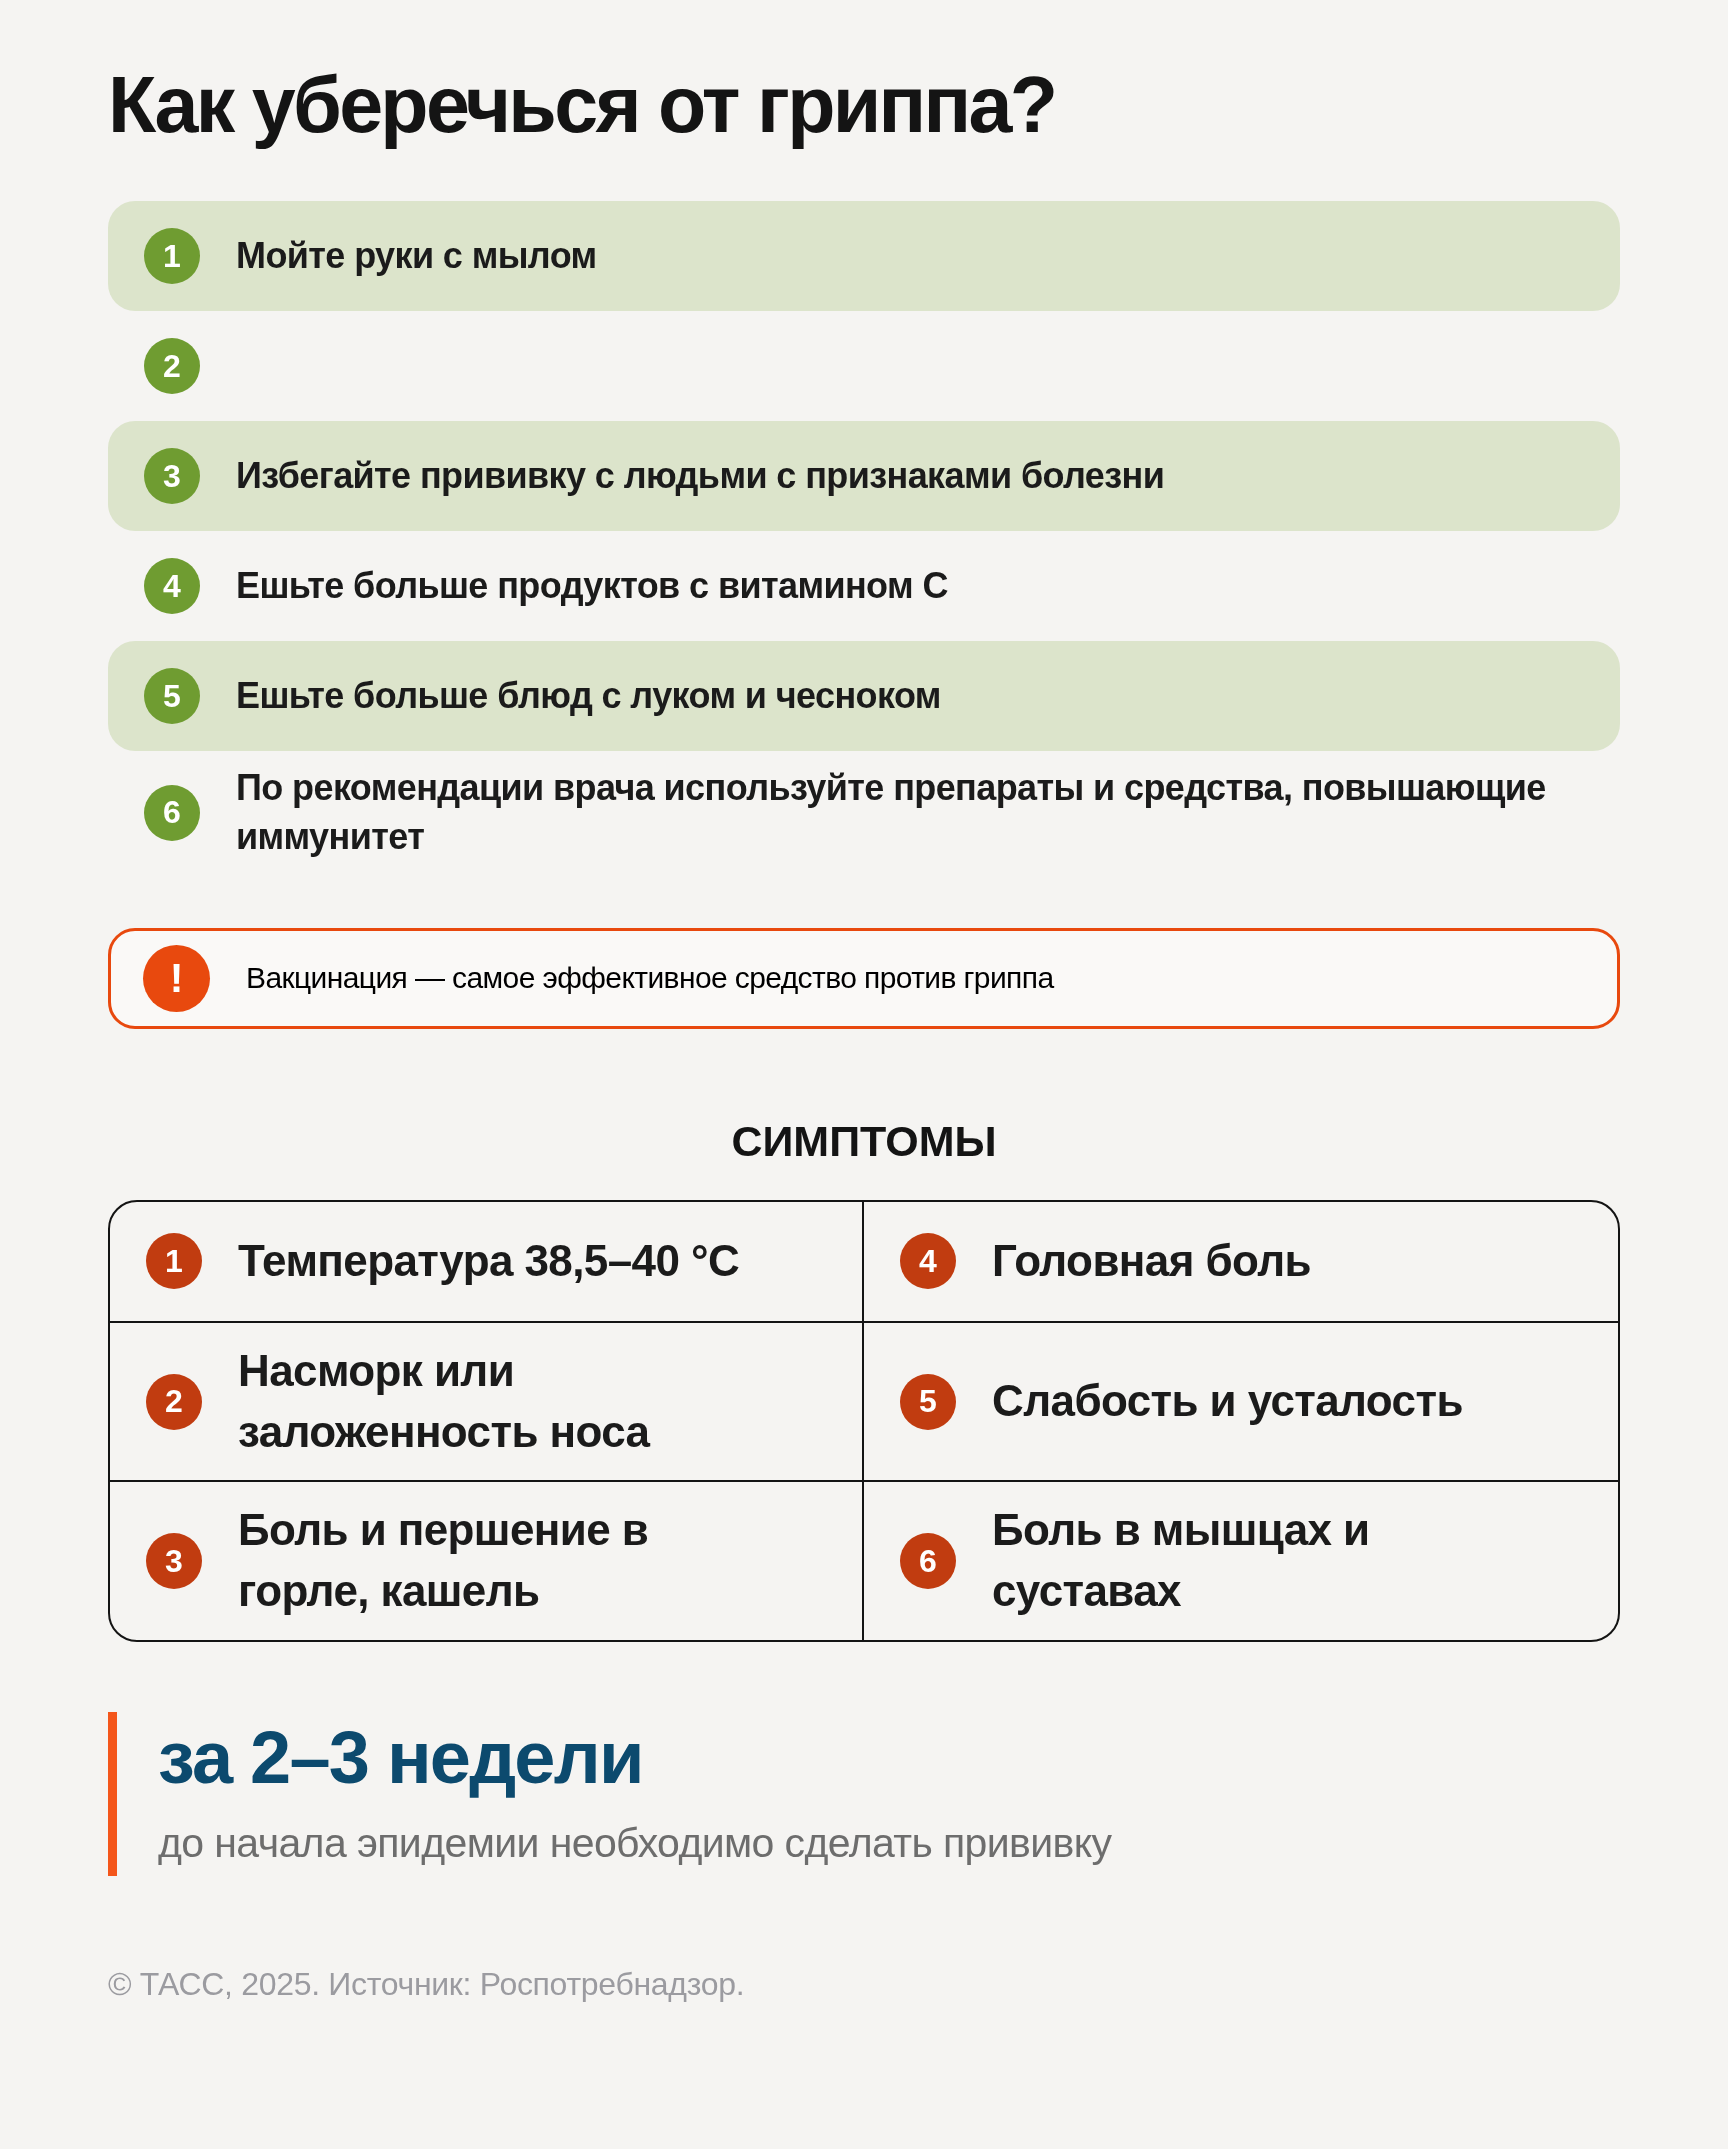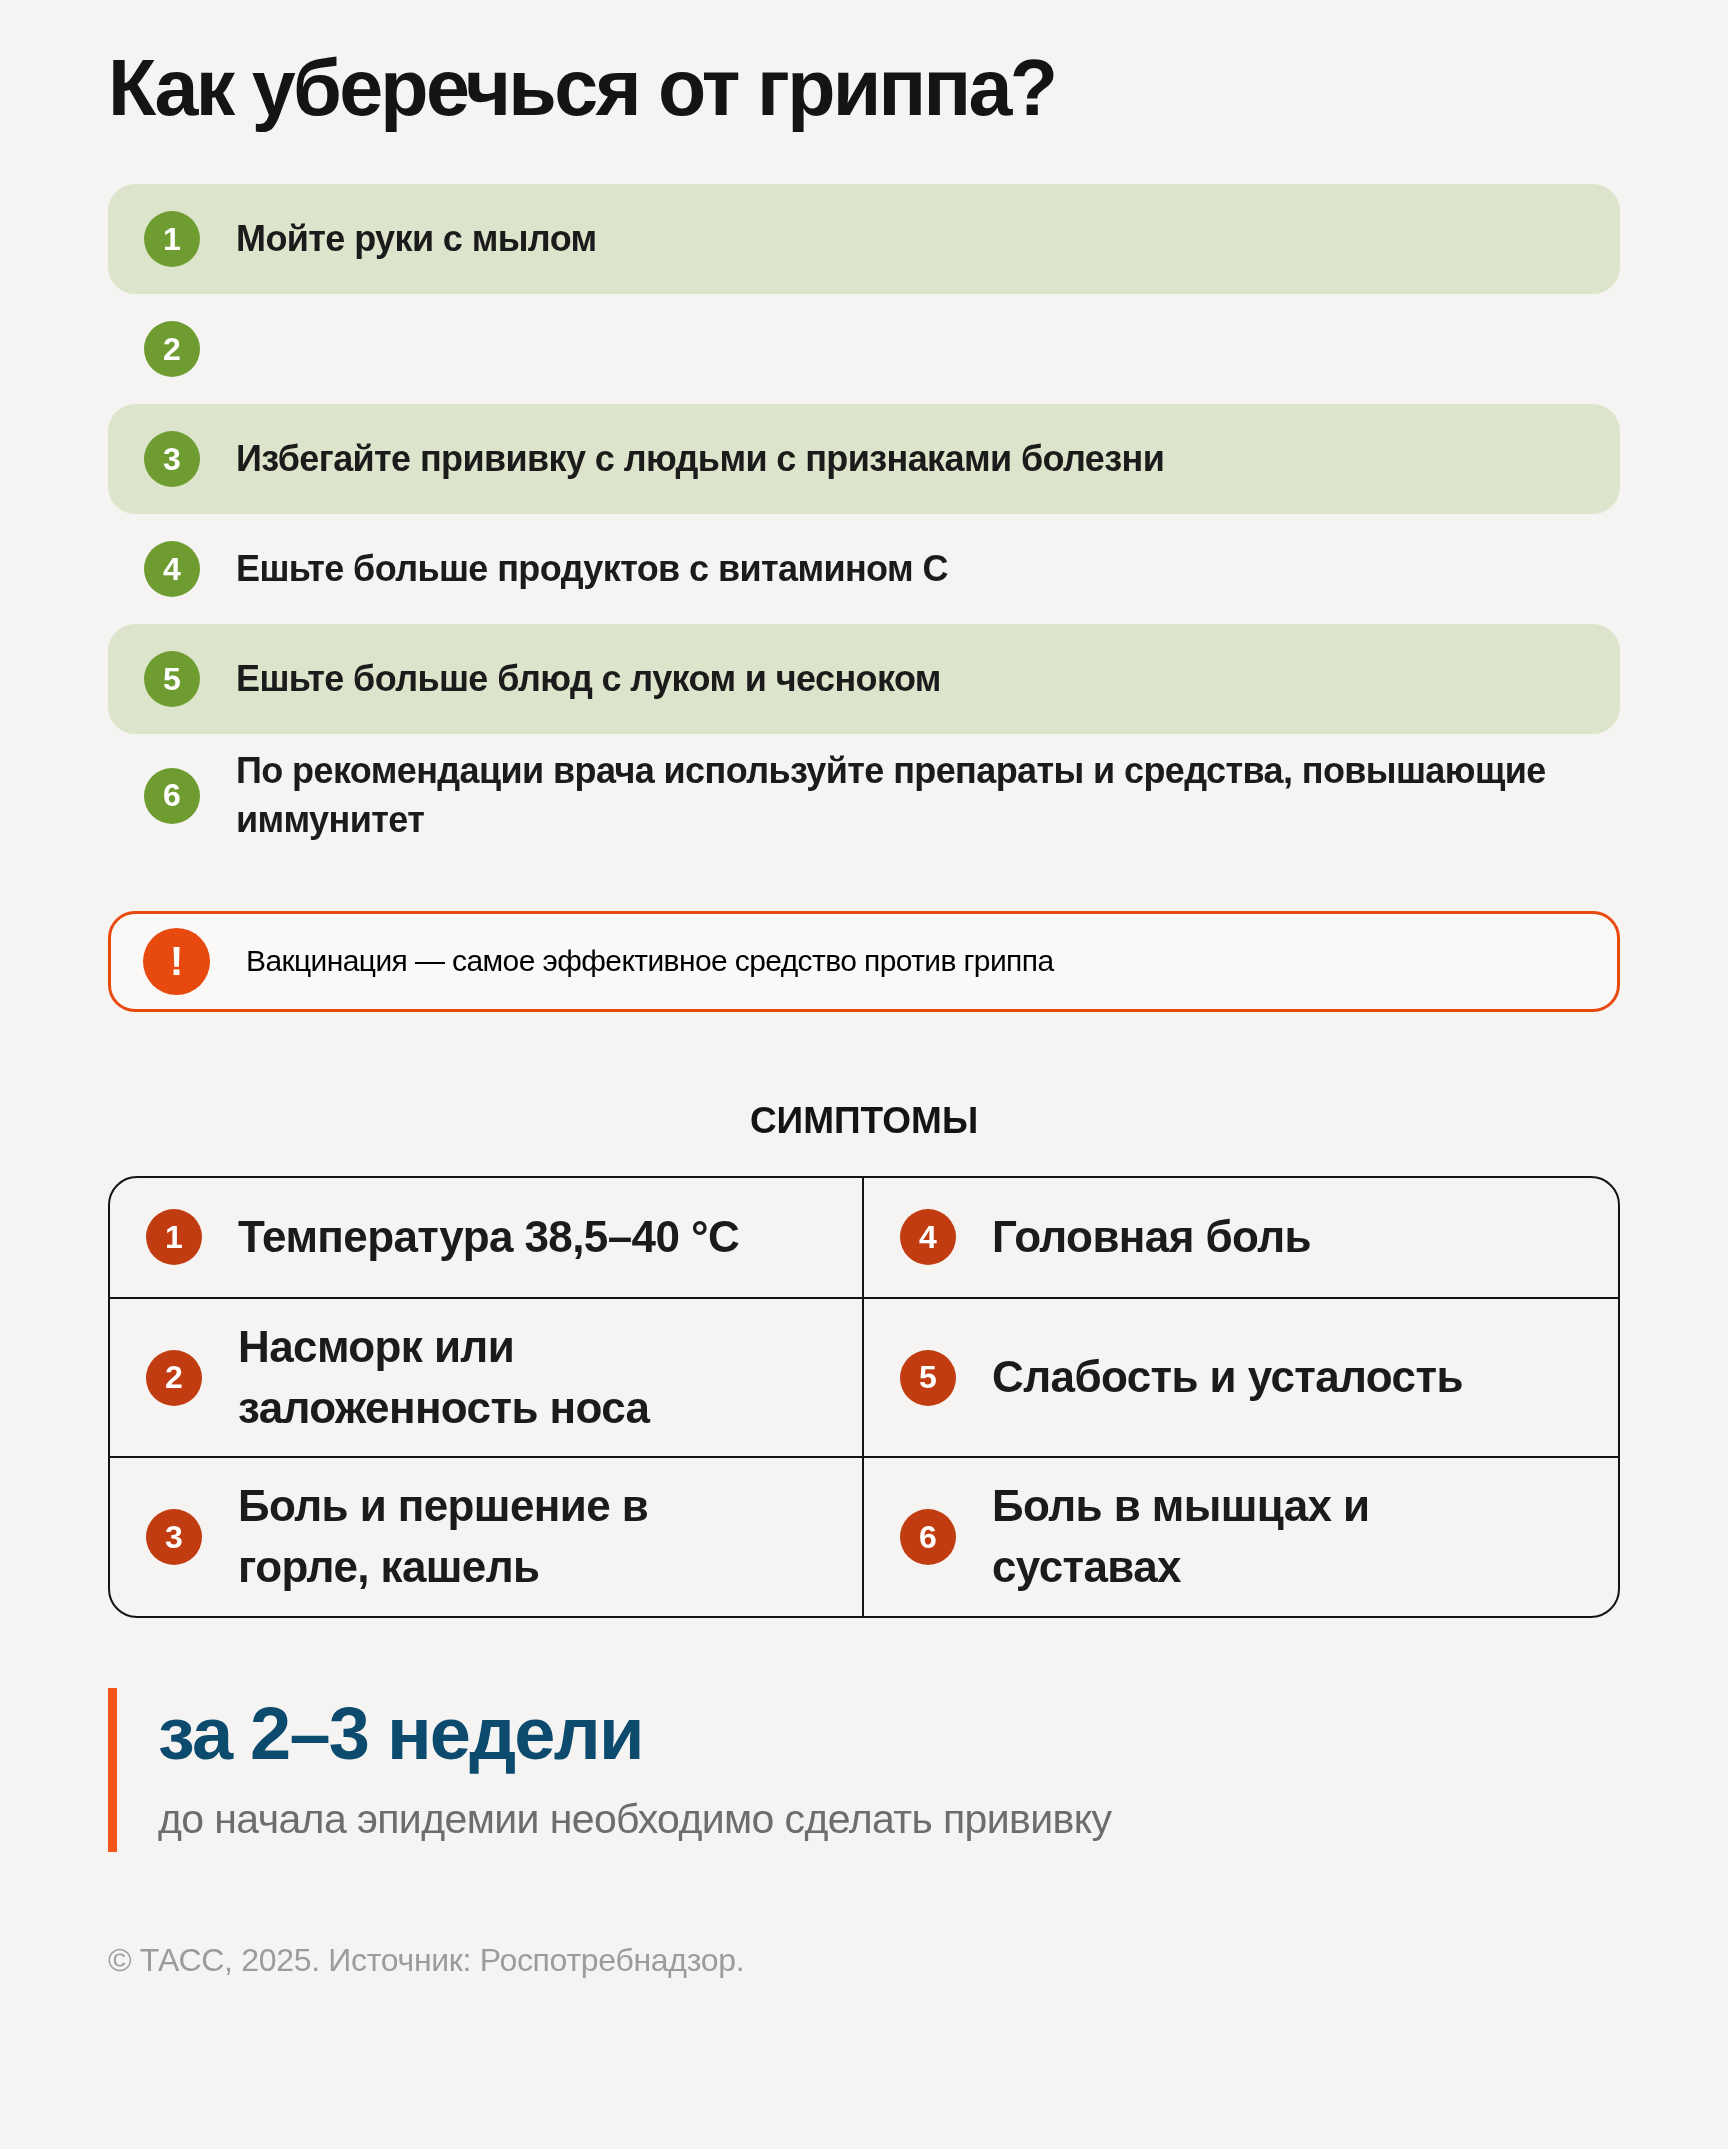--- a/index.html
+++ b/index.html
@@ -3,21 +3,21 @@
 <meta charset="utf-8">
 <style>
   html,body { margin:0; padding:0; }
   body {
     width:1728px; height:2149px;
     background:#f5f4f2;
     font-family:"Liberation Sans", sans-serif;
     color:#161616;
     overflow:hidden;
   }
-  .container { box-sizing:border-box; padding:44px 108px 0 108px; }
+  .container { box-sizing:border-box; padding:61px 108px 0 108px; }
 
   .title {
     margin:0;
     font-size:79px; font-weight:700; letter-spacing:-2.7px;
     color:#141414; line-height:1.12;
   }
 
   
   .prev-list { margin-top:52px; }
   .prev-row {
@@ -41,21 +41,21 @@
     margin-top:54px; min-height:101px; box-sizing:border-box;
     border:3.6px solid #e8490e; border-radius:27px; background:#faf9f7;
     display:flex; align-items:center; gap:36px; padding:12.6px 27px 12.6px 32px;
   }
   .warning .num-circle { width:67px; height:67px; background:#e8490e; font-size:41px; }
   .warning-txt { font-size:30px; font-weight:400; letter-spacing:-0.6px; color:#000000; }
 
   
   .symptoms-heading {
     margin-top:88px; text-align:center;
-    font-size:37px; font-weight:700; letter-spacing:0px; color:#141414;
+    font-size:43px; font-weight:700; letter-spacing:0px; color:#141414;
   }
   .symptoms-table {
     margin-top:34px;
     border:2.7px solid #141414; border-radius:29px;
     display:grid; grid-template-columns:1fr 1fr;
     overflow:hidden; background:#f5f4f2;
   }
   .cell {
     display:flex; align-items:center; gap:36px;
     padding:18px 21.6px 18px 36px; box-sizing:border-box;

